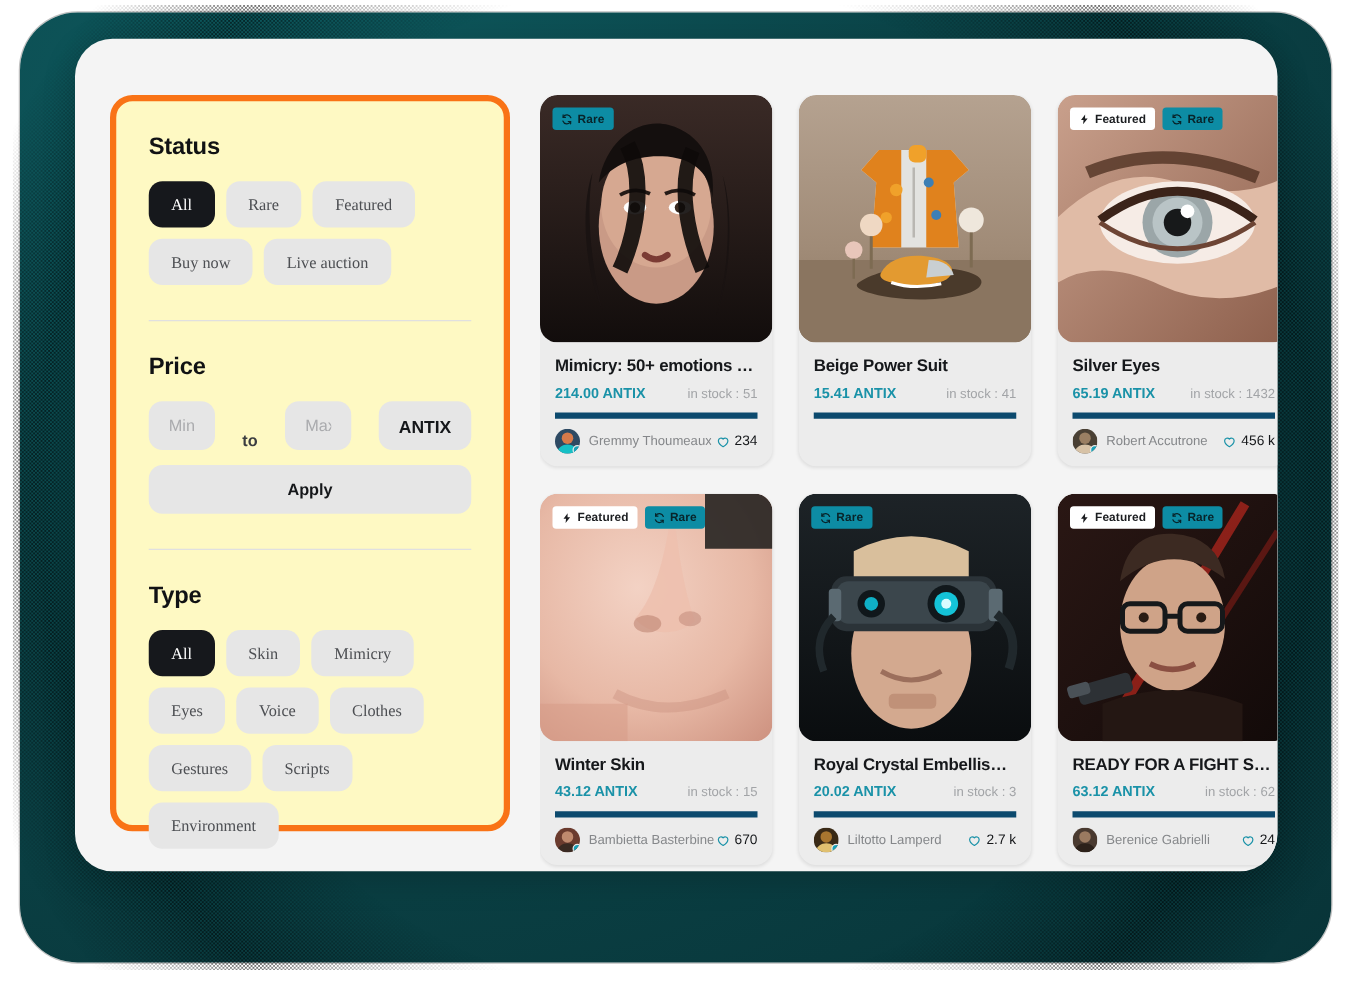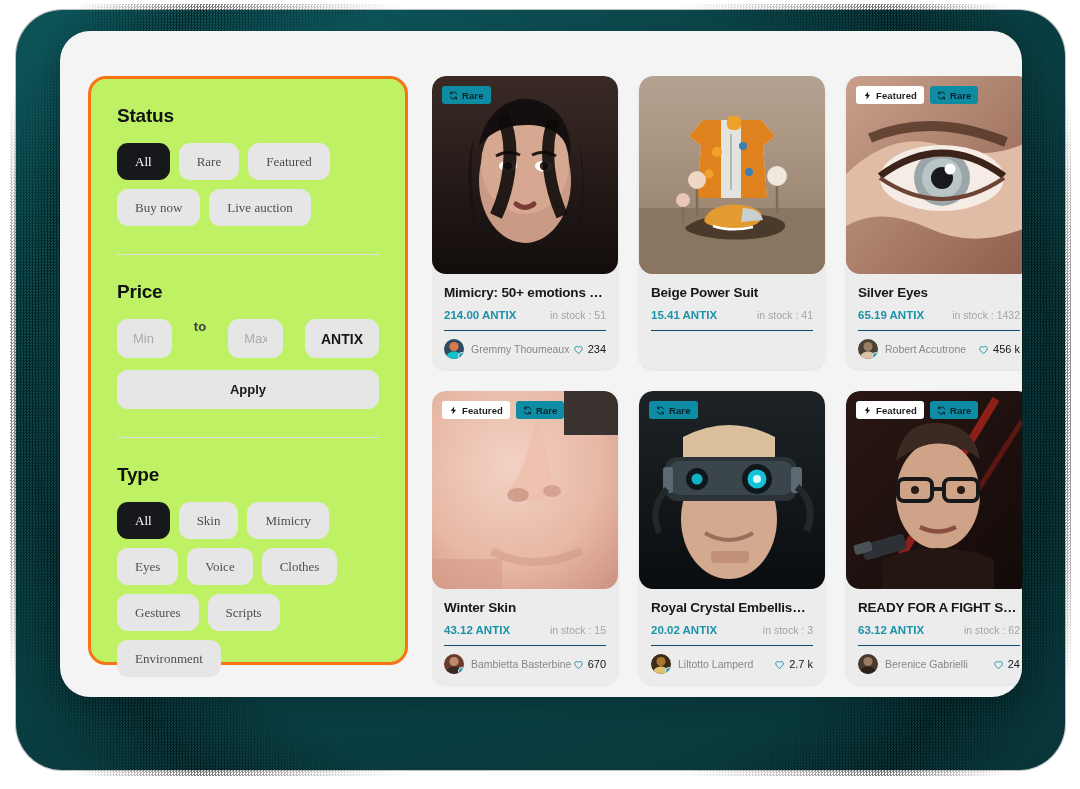--- a/index.html
+++ b/index.html
@@ -67,22 +67,22 @@
     height: 666px;
     display: flex;
     padding: 45px 0 0 28px;
     gap: 24px;
   }
 
   
   #sidebar {
     width: 320px;
     flex: 0 0 320px;
-    background: #bef264;
-    border: 3px solid #f97316;
+    background: #fef9c3;
+    border: 5px solid #f97316;
     border-radius: 18px;
     padding: 26px 26px 0 26px;
     height: 589px;
   }
 
   .filter-title {
     font-size: 19px;
     font-weight: 700;
     color: #111214;
     letter-spacing: -0.2px;
@@ -115,21 +115,21 @@
   }
 
   .divider {
     height: 1px;
     background: #e0e0e0;
     margin: 28px 0 26px 0;
   }
 
   .price-row {
     display: flex;
-    align-items: flex-start;
+    align-items: flex-end;
     gap: 22px;
   }
   .price-input {
     flex: 1 1 0;
     height: 39px;
     background: #e6e6e6;
     border: none;
     border-radius: 11px;
     padding: 0 16px;
     font-size: 13px;
@@ -235,21 +235,21 @@
     overflow: hidden;
     text-overflow: ellipsis;
     margin-bottom: 9px;
   }
 
   .card-meta {
     display: flex;
     justify-content: space-between;
     align-items: center;
     padding-bottom: 9px;
-    border-bottom: 1px solid #0c4a6e;
+    border-bottom: 5px solid #0c4a6e;
   }
   .card-price { font-size: 11.5px; font-weight: 700; color: #1a92a8; }
   .card-stock { font-size: 10.5px; color: #a2a4a7; white-space: nowrap; }
 
   .card-footer {
     display: flex;
     align-items: center;
     justify-content: space-between;
     padding: 8px 12px 10px 12px;
   }

